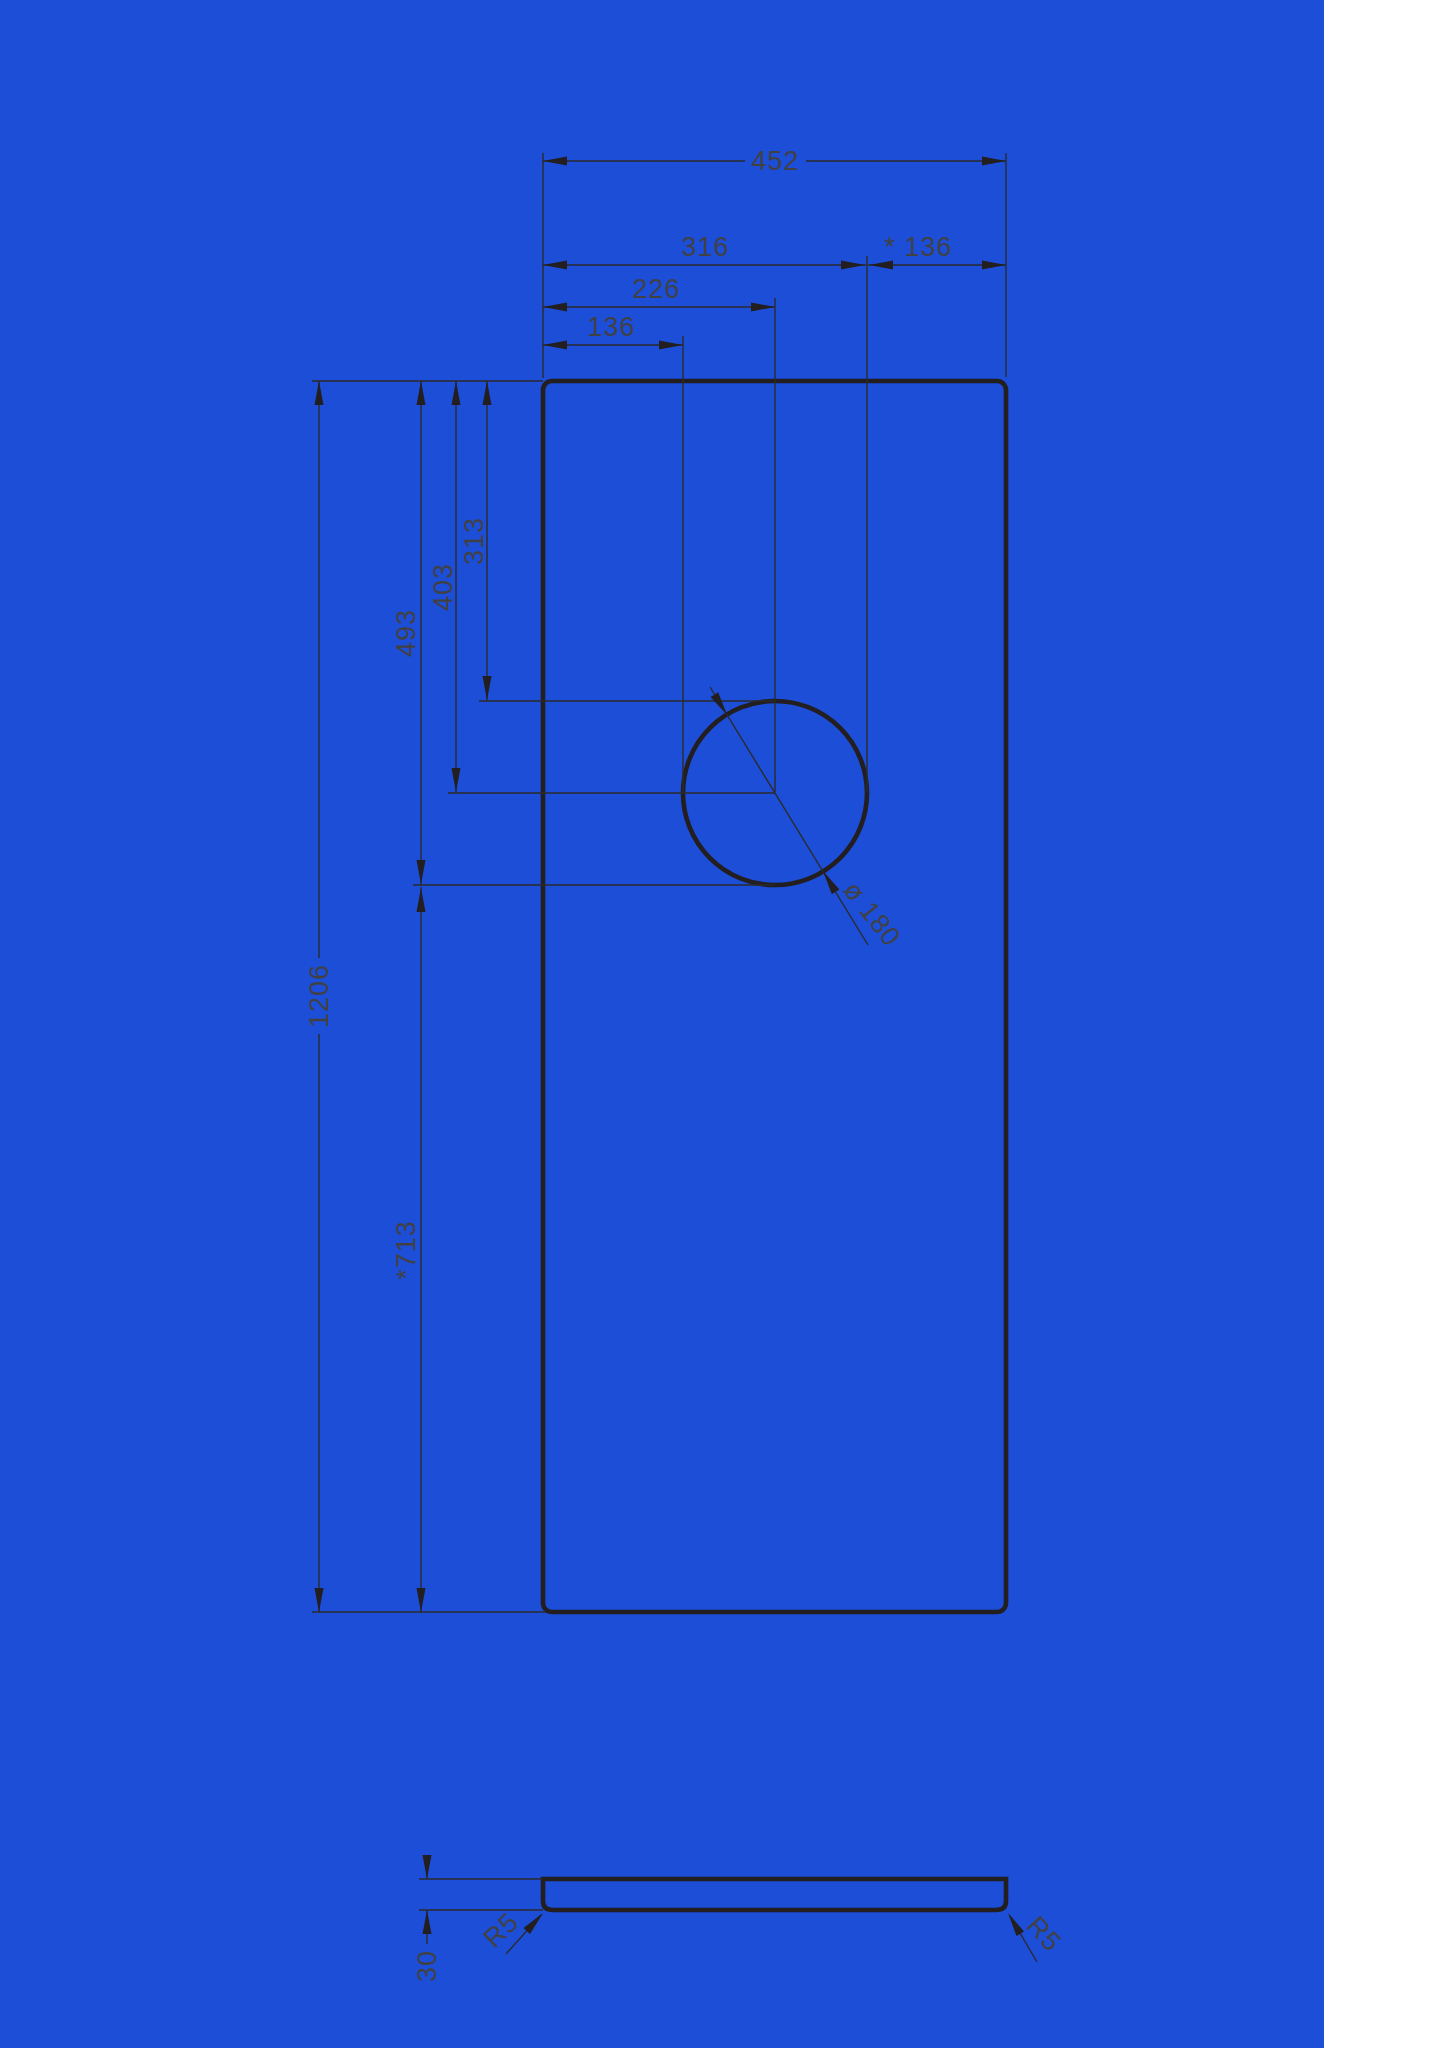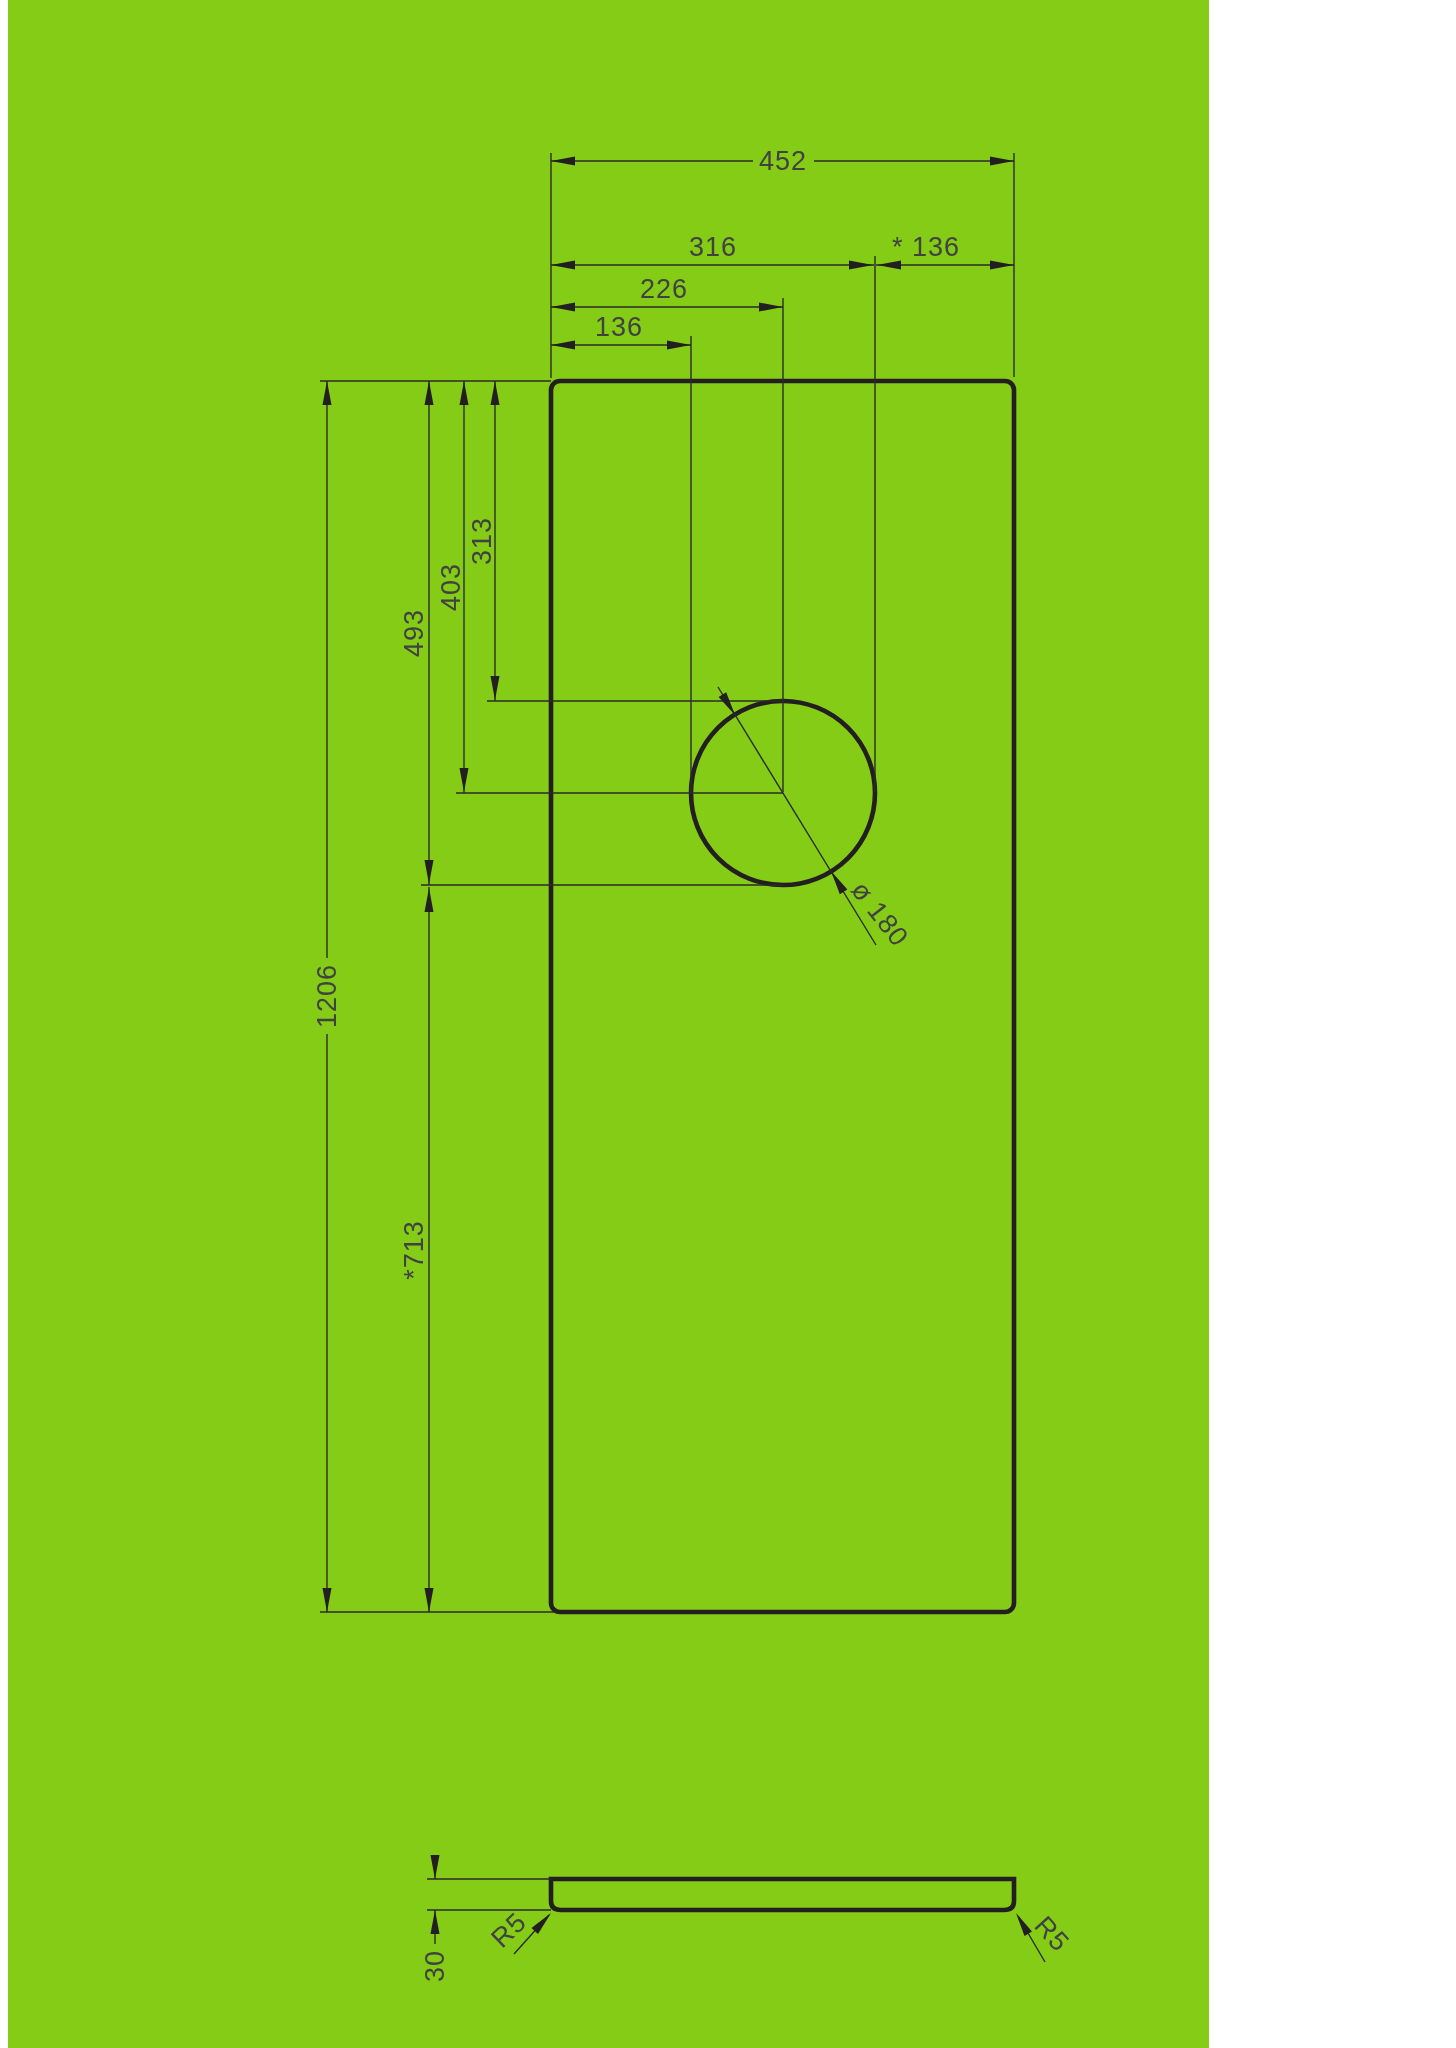--- a/index.html
+++ b/index.html
@@ -5,24 +5,23 @@
   html, body {
     margin: 0;
     padding: 0;
     background: #ffffff;
     width: 1456px;
     height: 2048px;
     overflow: hidden;
   }
   .page {
     position: relative;
-    width: 1201px;
+    width: 1324px;
     height: 2048px;
-    background: #84cc16;
-    margin-left: 8px;
+    background: #1d4ed8;
   }
   svg { display: block; }
   .thick {
     stroke: #231f20;
     stroke-width: 4.6;
     fill: none;
     stroke-linecap: round;
   }
   .thin {
     stroke: #2b2b2b;

